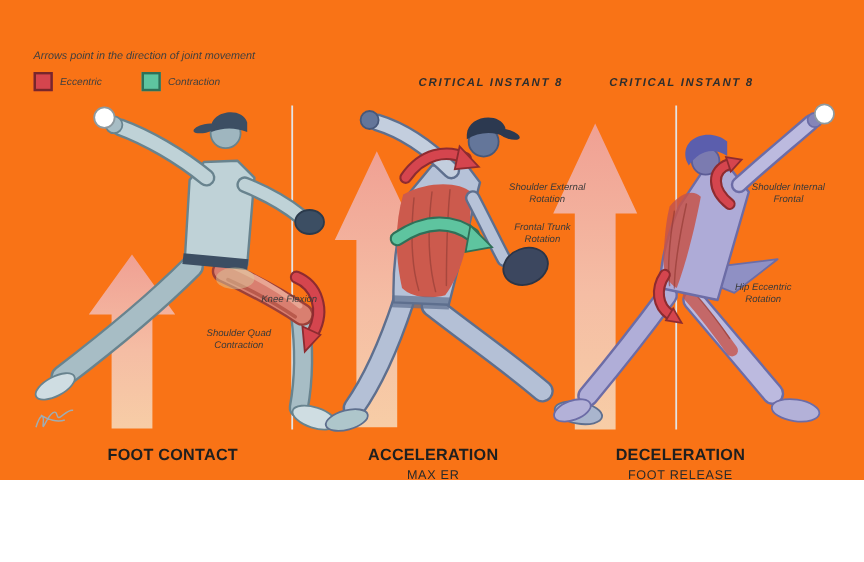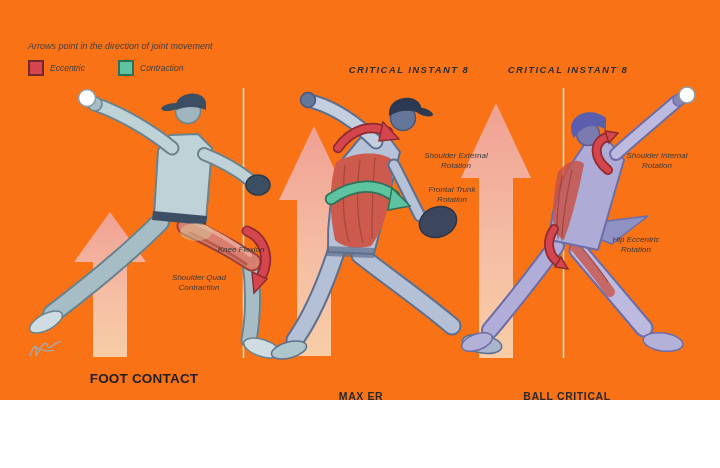--- a/index.html
+++ b/index.html
@@ -15,21 +15,21 @@
   .legend-item{position:absolute;top:60px;display:flex;align-items:center;height:15px;}
   .swatch{width:12px;height:12px;display:inline-block;margin-right:6px;}
   .swatch.red{background:#d5454e;border:2px solid #77262b;}
   .swatch.green{background:#5ec49f;border:2px solid #2f7058;}
   .legend-label{font-style:italic;font-size:8.5px;color:#3f3f3f;}
 
   .ci{font-style:italic;font-weight:600;font-size:9.5px;letter-spacing:1.4px;
       color:#2e2e2e;white-space:nowrap;}
   .lbl{font-style:italic;font-size:8px;line-height:1.3;color:#3a3a3a;}
   .cap{font-weight:700;font-size:13.5px;letter-spacing:0.2px;color:#1f1f1f;white-space:nowrap;}
-  .sub{font-weight:700;font-size:10.5px;letter-spacing:0.6px;color:#2a2a2a;white-space:nowrap;}
+  .sub{font-weight:400;font-size:10.5px;letter-spacing:0.6px;color:#2a2a2a;white-space:nowrap;}
 </style>
 </head>
 <body>
 
 <div class="canvas">
 
   <svg class="art" viewBox="0 0 720 468">
     <defs>
       <linearGradient id="forceGrad" x1="0" y1="0" x2="0" y2="1">
         <stop offset="0" stop-color="#f0a093"></stop>
@@ -185,21 +185,23 @@
   <div class="txt ci" style="left:568px;top:64px;">CRITICAL INSTANT 8</div>
 
   <div class="txt lbl" style="left:241px;top:217px;margin-top:28px;">Knee Flexion</div>
   <div class="txt lbl" style="left:199px;top:273px;">Shoulder Quad
 Contraction</div>
   <div class="txt lbl" style="left:456px;top:151px;text-align:center;">Shoulder External
 Rotation</div>
   <div class="txt lbl" style="left:452px;top:185px;">Frontal Trunk
 Rotation</div>
   <div class="txt lbl" style="left:657px;top:151px;">Shoulder Internal
-Rotation</div>
+Frontal</div>
   <div class="txt lbl" style="left:636px;top:235px;">Hip Eccentric
 Rotation</div>
 
   <div class="txt cap" style="left:144px;top:371px;text-align:right;">FOOT CONTACT</div>
+  <div class="txt cap" style="left:361px;top:371px;">ACCELERATION</div>
   <div class="txt sub" style="left:361px;top:390px;">MAX ER</div>
-  <div class="txt sub" style="left:567px;top:390px;">BALL CRITICAL</div>
+  <div class="txt cap" style="left:567px;top:371px;">DECELERATION</div>
+  <div class="txt sub" style="left:567px;top:390px;">FOOT RELEASE</div>
 
 </div>
 
 </body></html>

